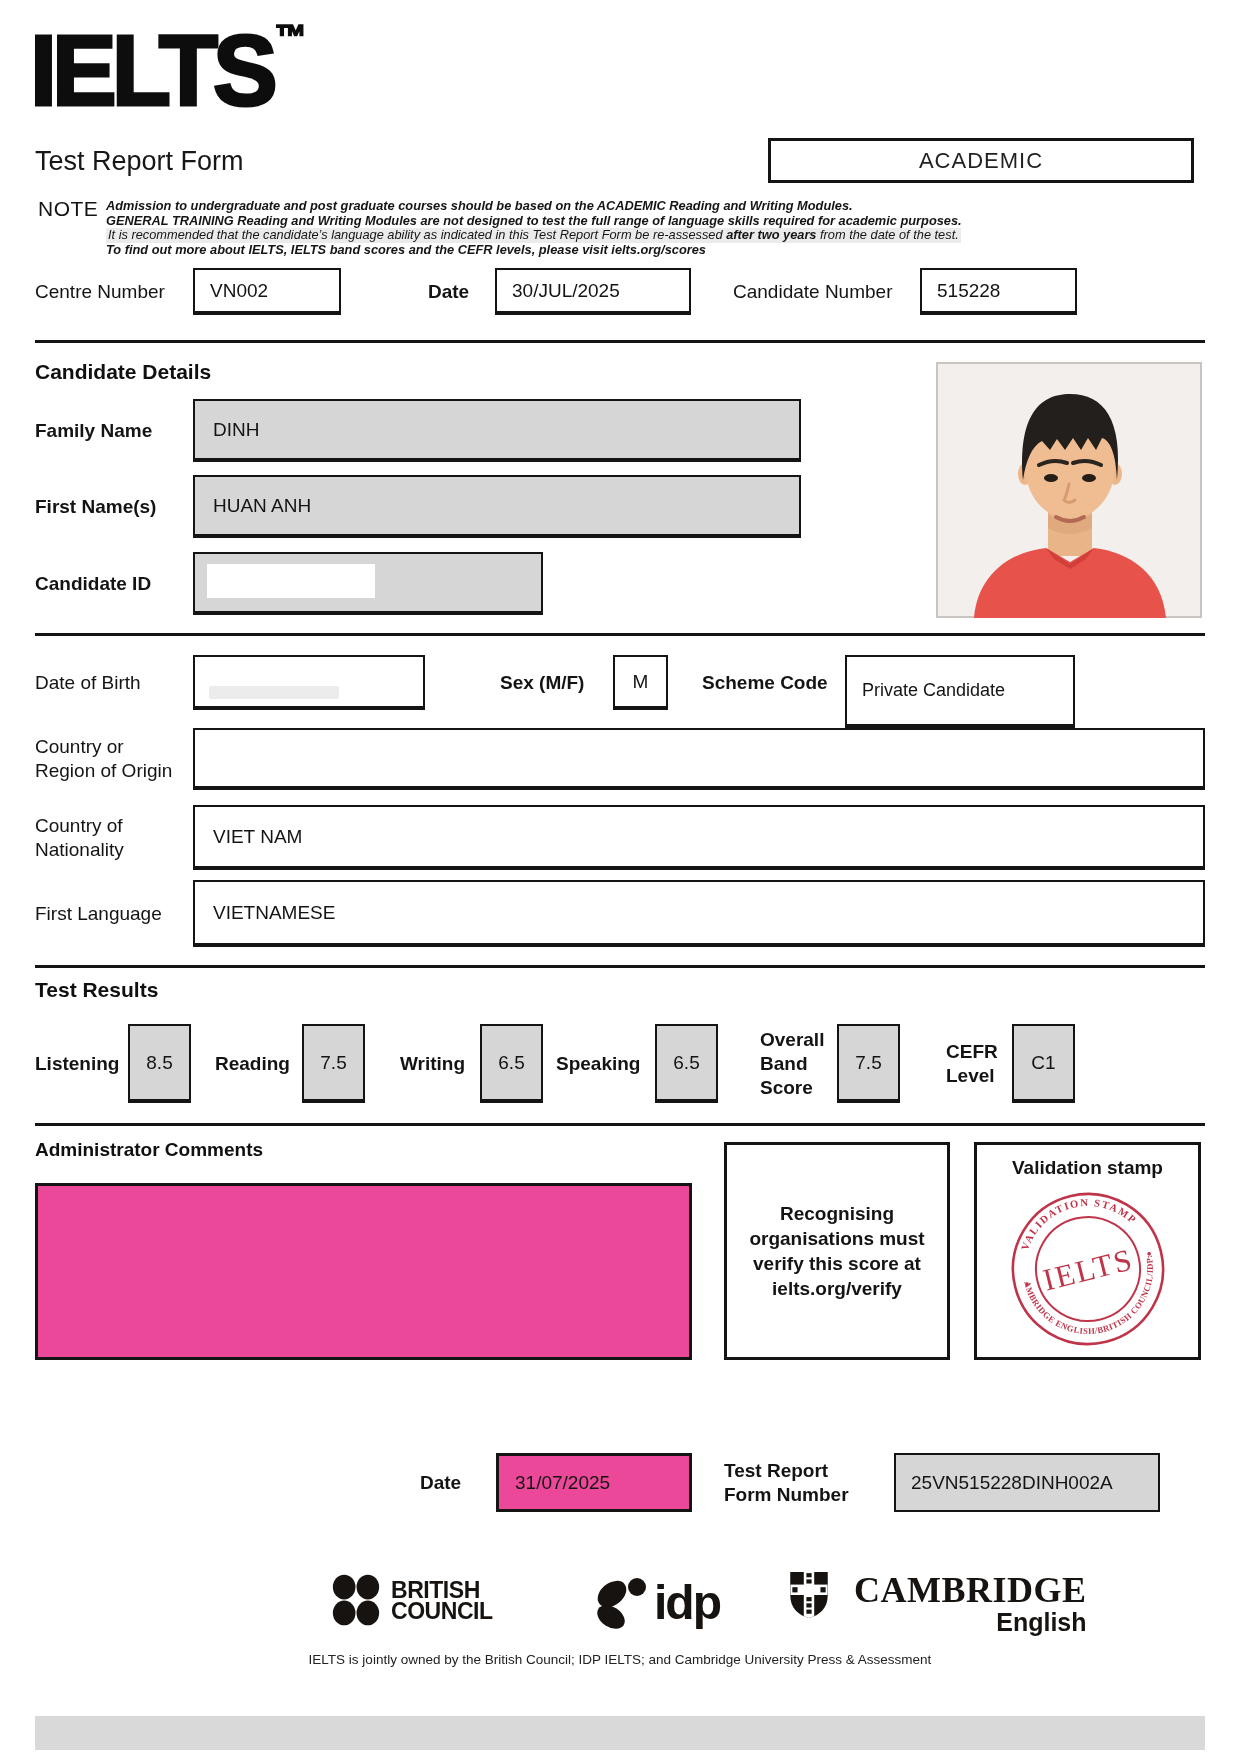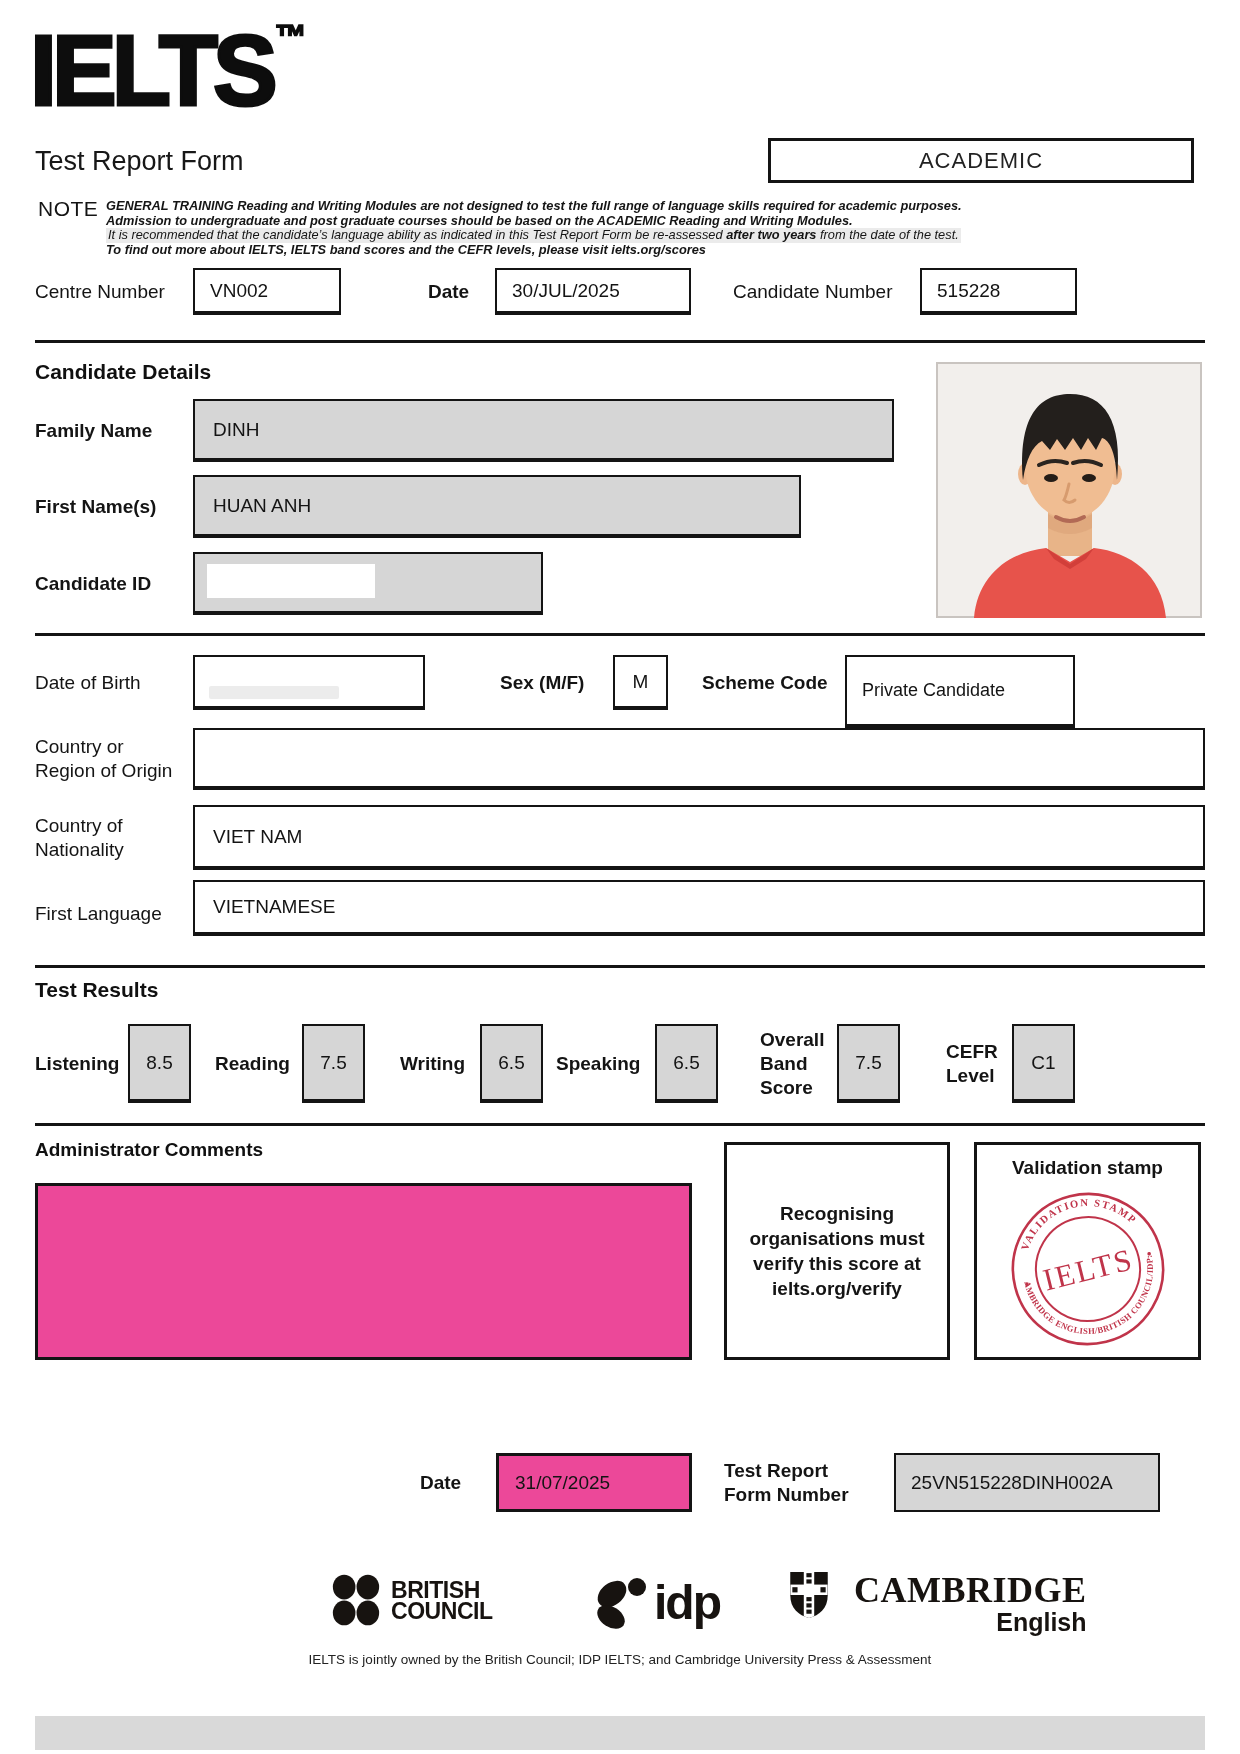--- a/index.html
+++ b/index.html
@@ -58,22 +58,22 @@
 <div class="page">
 
   <div class="ielts-logo"><span>IELTS</span><span class="tm">™</span></div>
   <div class="trf-title">Test Report Form</div>
   <div class="module-box">
     <span>ACADEMIC</span>
   </div>
 
   <div class="note-label">NOTE</div>
   <div class="note-lines">
+    <div class="nb">Admission to undergraduate and post graduate courses should be based on the ACADEMIC Reading and Writing Modules.</div>
     <div class="nb">GENERAL TRAINING Reading and Writing Modules are not designed to test the full range of language skills required for academic purposes.</div>
-    <div class="nb">Admission to undergraduate and post graduate courses should be based on the ACADEMIC Reading and Writing Modules.</div>
     <div><span class="note-hl"><span>It is recommended that the candidate’s language ability as indicated in this Test Report Form be re-assessed </span><b>after two years</b><span> from the date of the test.</span></span></div>
     <div class="nb">To find out more about IELTS, IELTS band scores and the CEFR levels, please visit ielts.org/scores</div>
   </div>
 
   <div class="lbl" style="left:35px;top:268px;height:47px;">Centre Number</div>
   <div class="vbox" style="left:193px;top:268px;width:148px;height:47px;">
       <span>VN002</span>
     </div>
   <div class="lbl b" style="left:428px;top:268px;height:47px;">Date</div>
   <div class="vbox" style="left:495px;top:268px;width:196px;height:47px;">
@@ -82,21 +82,21 @@
   <div class="lbl" style="left:733px;top:268px;height:47px;">Candidate Number</div>
   <div class="vbox" style="left:920px;top:268px;width:157px;height:47px;">
       <span>515228</span>
     </div>
 
   <div class="hr" style="top:340px;"></div>
 
   <div class="h2" style="left:35px;top:360px;">Candidate Details</div>
 
   <div class="lbl sb" style="left:35px;top:399px;height:63px;">Family Name</div>
-  <div class="vbox grey" style="left:193px;top:399px;width:701px;height:63px;padding-left:18px;text-align:right;">
+  <div class="vbox grey" style="left:193px;top:399px;width:608px;height:63px;padding-left:18px;text-align:right;">
       <span>DINH</span>
     </div>
 
   <div class="lbl sb" style="left:35px;top:475px;height:63px;">First Name(s)</div>
   <div class="vbox grey" style="left:193px;top:475px;width:608px;height:63px;padding-left:18px;">
       <span>HUAN ANH</span>
     </div>
 
   <div class="lbl sb" style="left:35px;top:552px;height:63px;">Candidate ID</div>
   <div class="vbox grey" style="left:193px;top:552px;width:350px;height:63px;">
@@ -143,21 +143,21 @@
   <div class="vbox" style="left:193px;top:728px;width:1012px;height:62px;">
       <span></span>
     </div>
 
   <div class="lbl" style="left:35px;top:805px;height:65px;width:130px;">Country of Nationality</div>
   <div class="vbox" style="left:193px;top:805px;width:1012px;height:65px;padding-left:18px;">
       <span>VIET NAM</span>
     </div>
 
   <div class="lbl" style="left:35px;top:880px;height:67px;width:150px;">First Language</div>
-  <div class="vbox" style="left:193px;top:880px;width:1012px;height:56px;padding-left:18px;">
+  <div class="vbox" style="left:193px;top:880px;width:1012px;height:67px;padding-left:18px;">
       <span>VIETNAMESE</span>
     </div>
 
   <div class="hr" style="top:965px;"></div>
 
   <div class="h2" style="left:35px;top:978px;">Test Results</div>
 
   <div class="lbl b" style="left:35px;top:1024px;height:79px;">Listening</div>
   <div class="vbox grey cen" style="left:128px;top:1024px;width:63px;height:79px;">
       <span>8.5</span>

